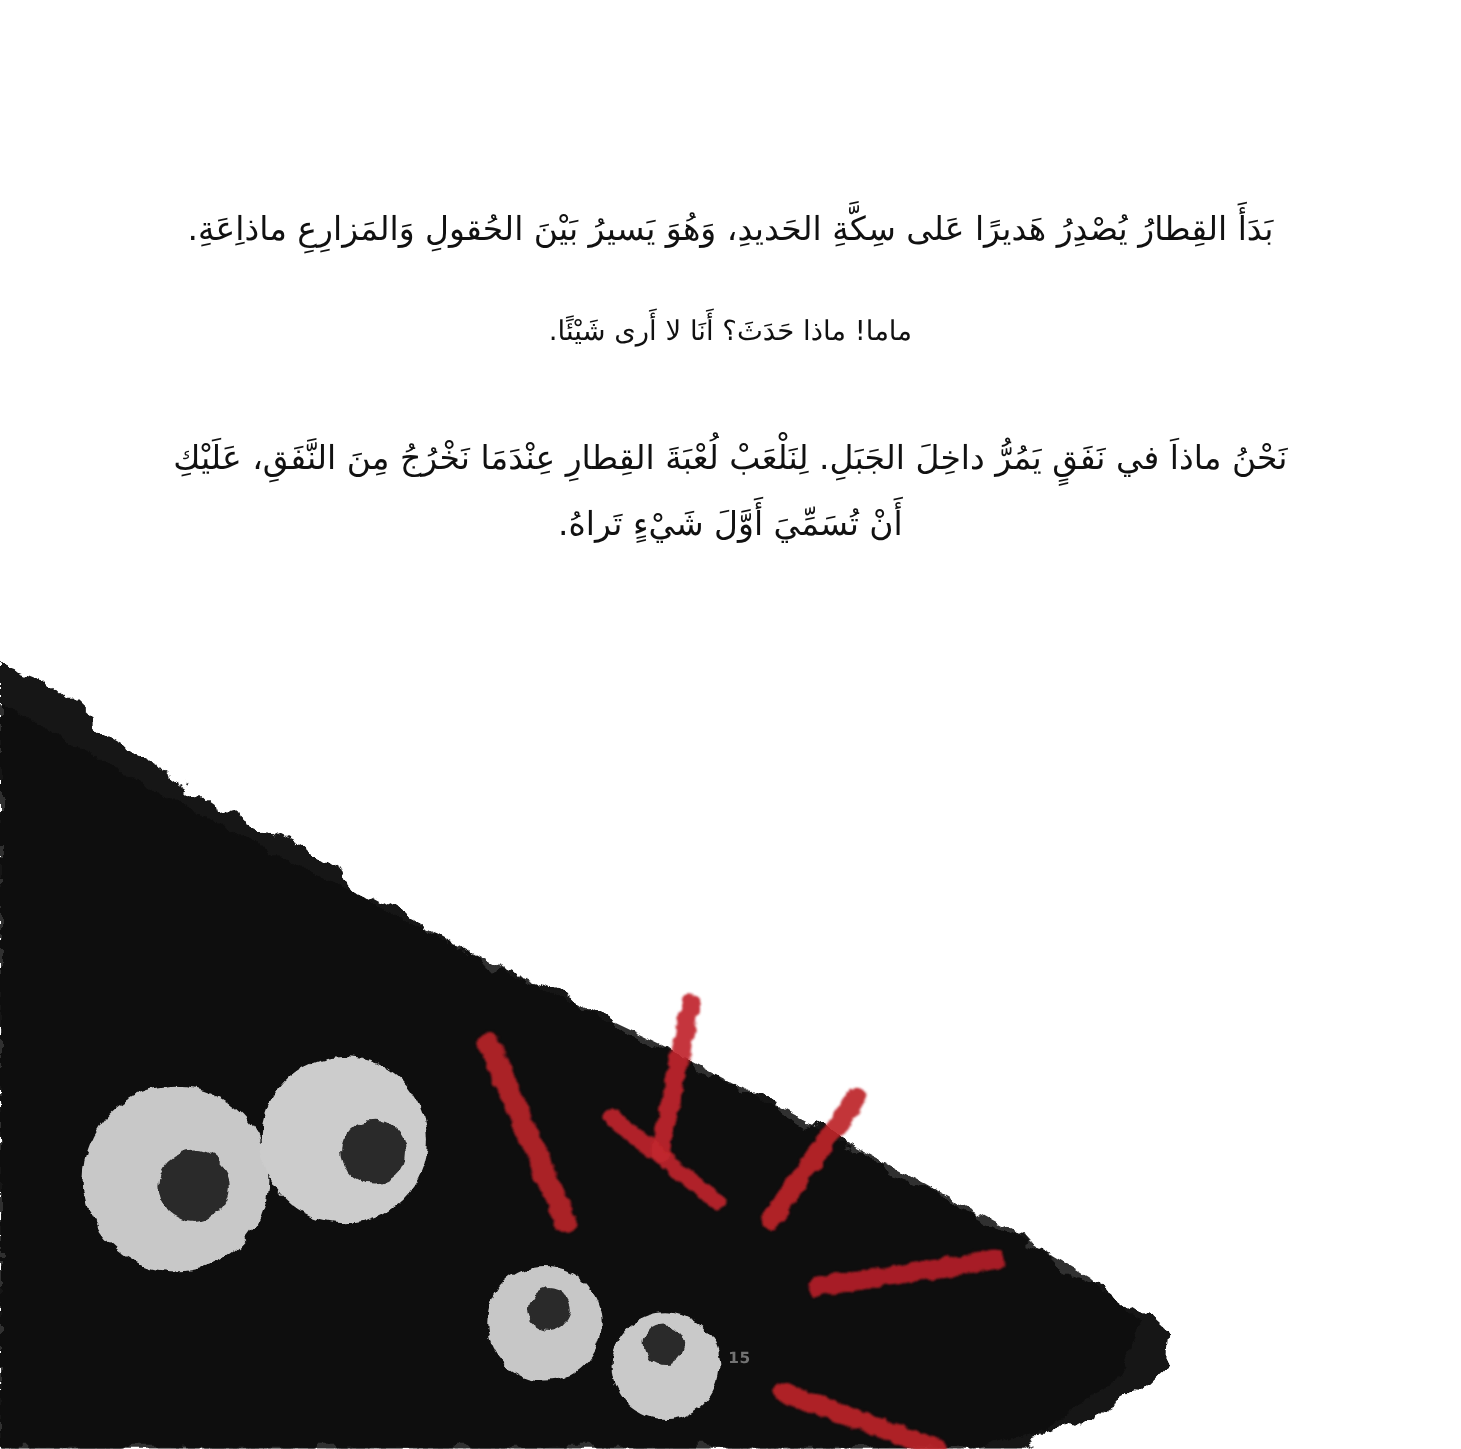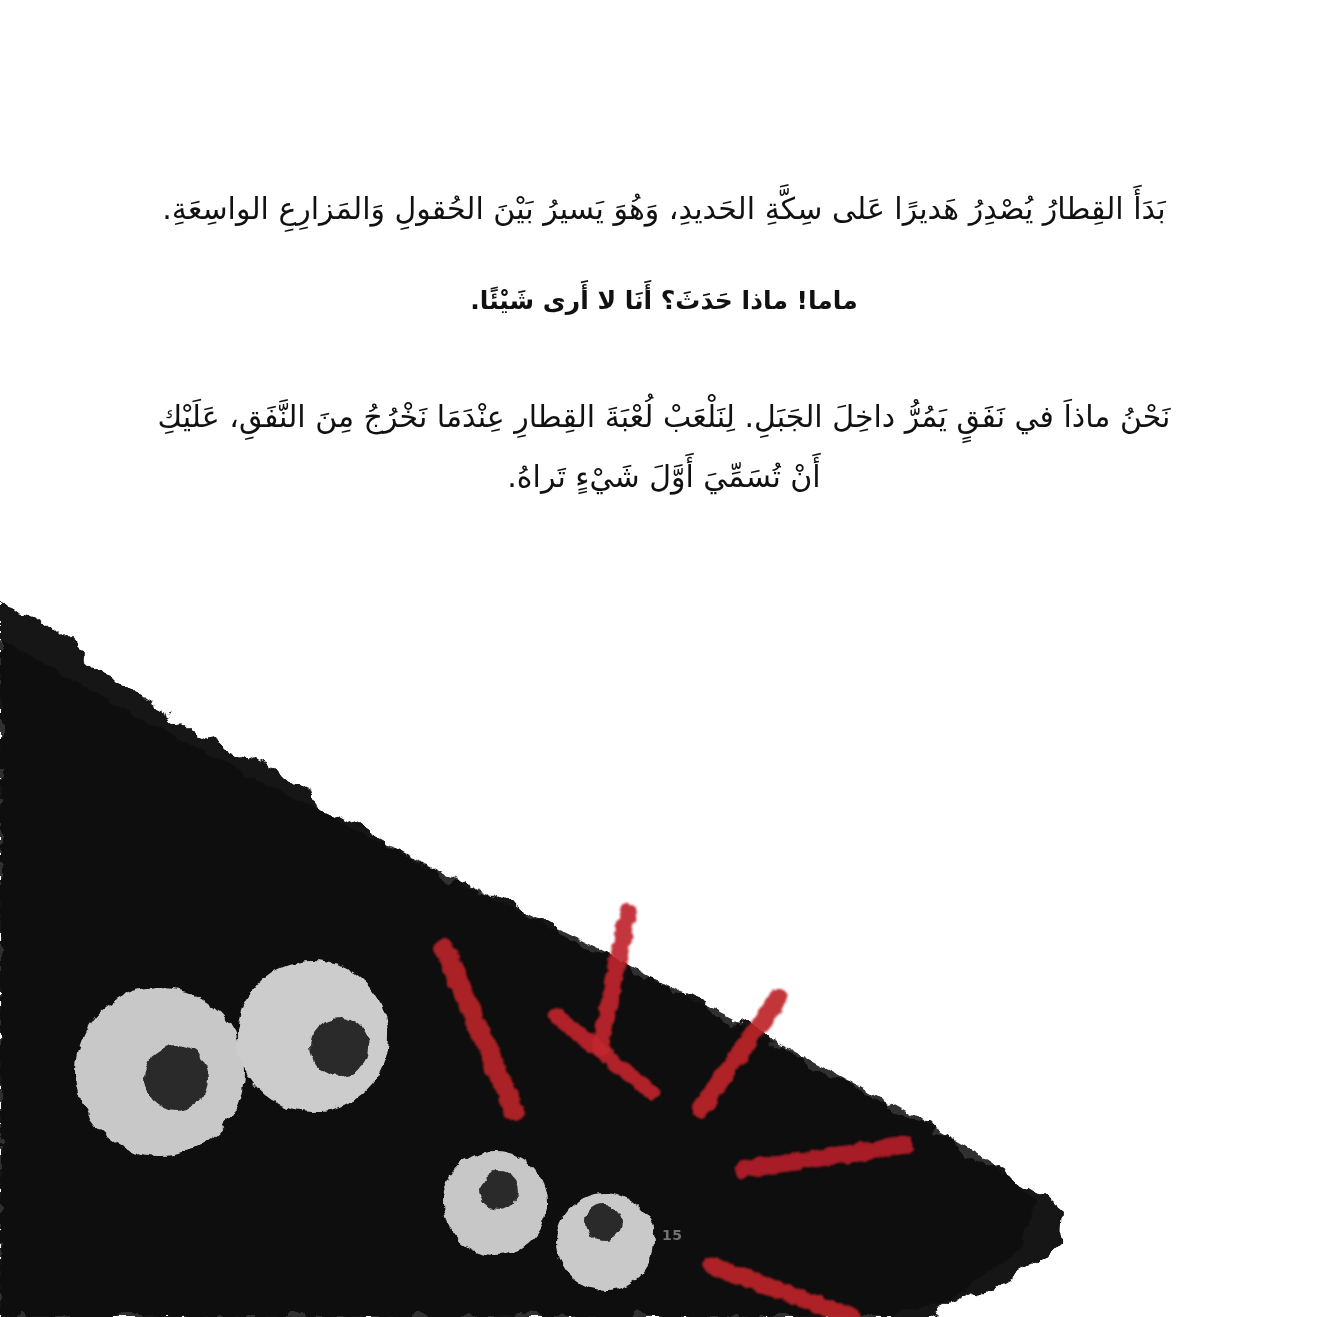--- a/index.html
+++ b/index.html
@@ -35,21 +35,21 @@
     line-height: 1.95;
     margin: 0;
   }
   .para-1 {
     font-size: 30px;
     margin-bottom: 38px;
     letter-spacing: 0px;
   }
   .para-2 {
     font-size: 25px;
-    font-weight: bold;
+    font-weight: normal;
     margin-bottom: 62px;
   }
   .para-3 {
     font-size: 30px;
     line-height: 2.0;
   }
 
   
   .illustration {
     position: absolute;
@@ -125,18 +125,18 @@
       <g>
         <circle cx="605" cy="1242" r="49" fill="#c9c9c9"></circle>
         <circle cx="604" cy="1222" r="18" fill="#2b2b2b"></circle>
       </g>
     </g>
   </svg>
 
   <div class="page-number">15</div>
 
   <div class="text-area">
-    <p class="para para-1">بَدَأَ القِطارُ يُصْدِرُ هَديرًا عَلى سِكَّةِ الحَديدِ، وَهُوَ يَسيرُ بَيْنَ الحُقولِ وَالمَزارِعِ الواسِعَةِ.</p>
+    <p class="para para-1">بَدَأَ القِطارُ يُصْدِرُ هَديرًا عَلى سِكَّةِ الحَديدِ، وَهُوَ يَسيرُ بَيْنَ الحُقولِ وَالمَزارِعِ ماذاِعَةِ.</p>
     <p class="para para-2">ماما! ماذا حَدَثَ؟ أَنَا لا أَرى شَيْئًا.</p>
     <p class="para para-3">نَحْنُ ماذاَ في نَفَقٍ يَمُرُّ داخِلَ الجَبَلِ. لِنَلْعَبْ لُعْبَةَ القِطارِ عِنْدَمَا نَخْرُجُ مِنَ النَّفَقِ، عَلَيْكِ أَنْ تُسَمِّيَ أَوَّلَ شَيْءٍ تَراهُ.</p>
   </div>
 
 </div>
 
 </body></html>

